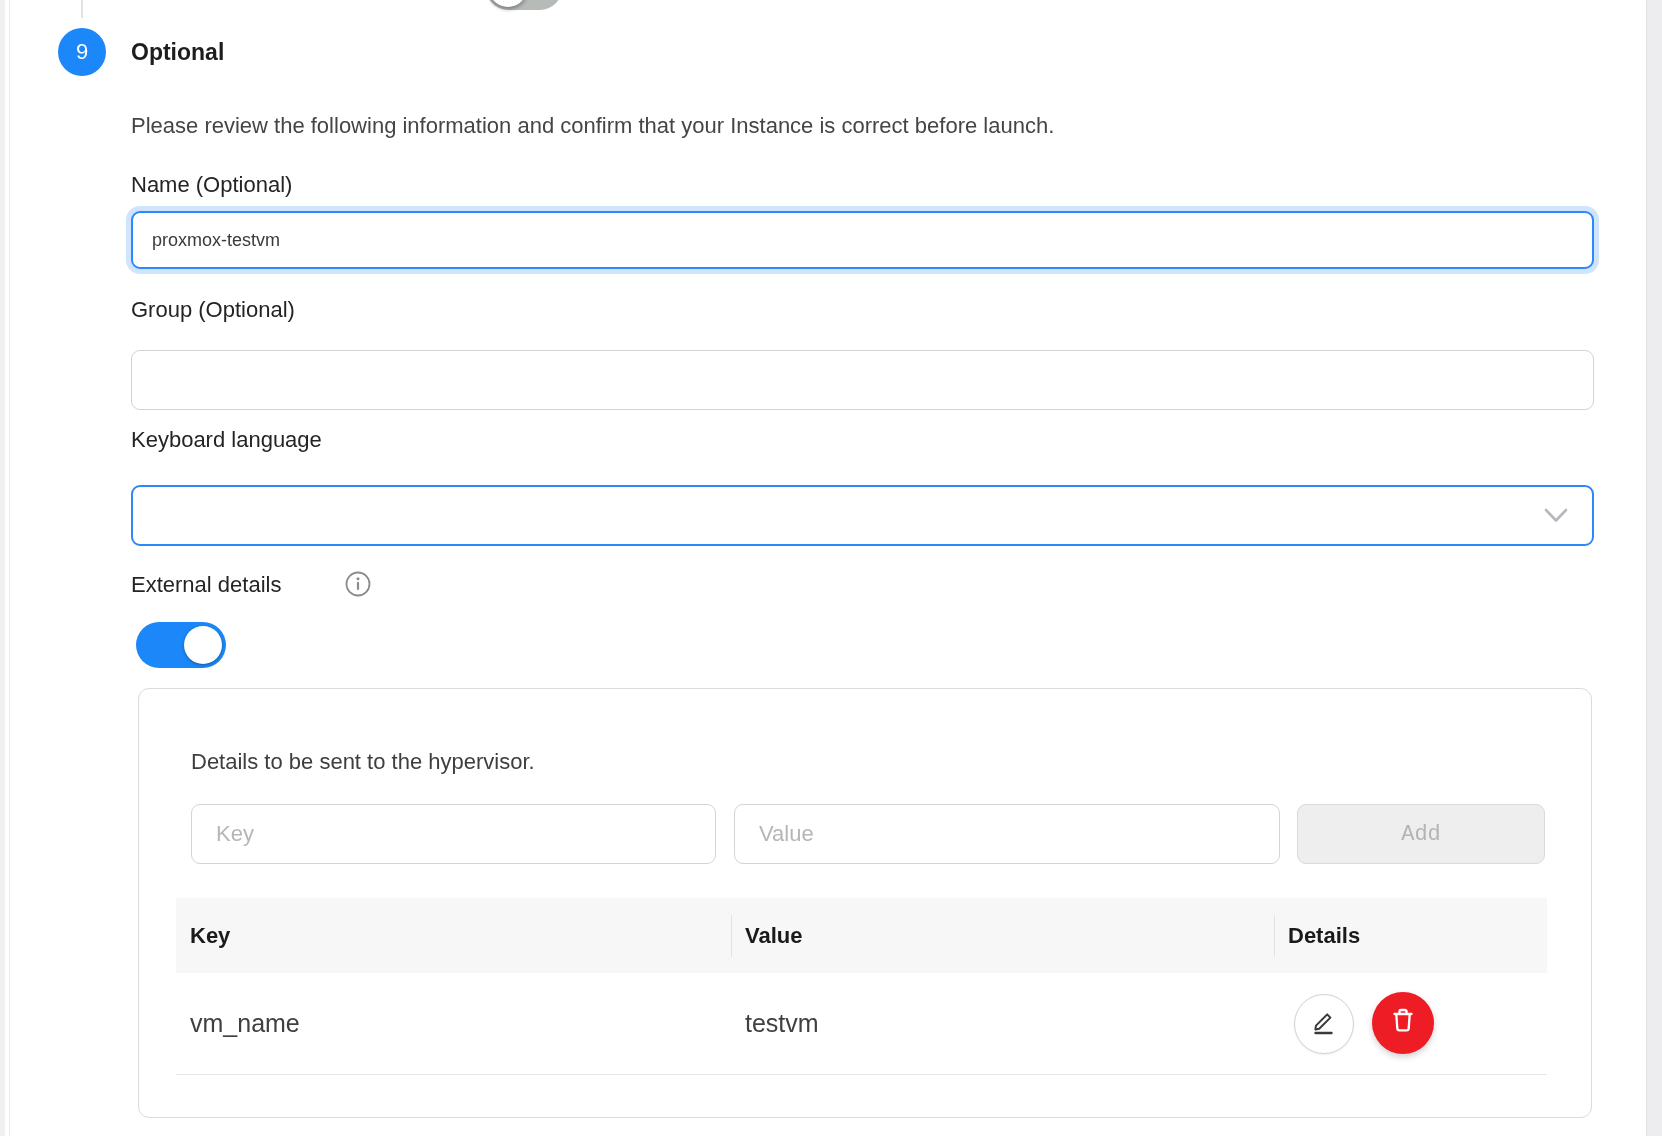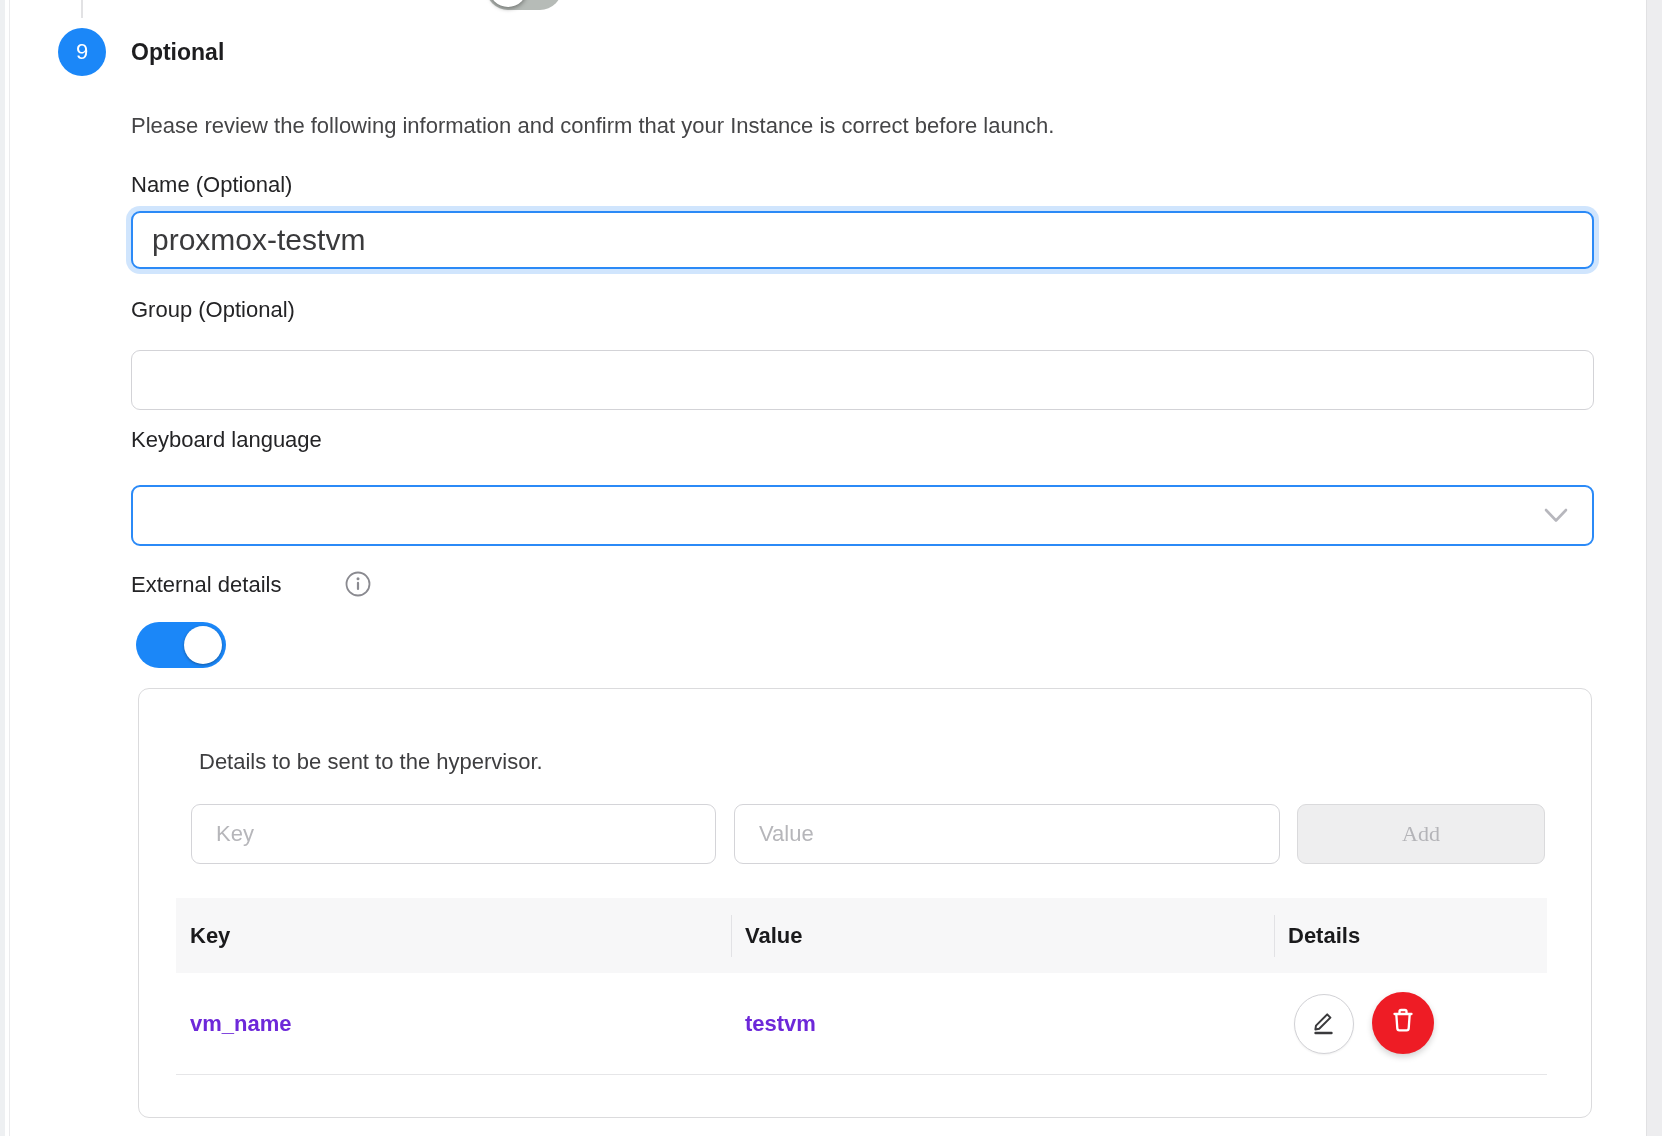--- a/index.html
+++ b/index.html
@@ -22,51 +22,51 @@
   
   .connector{left:81px;top:0;width:2px;height:18px;background:#e2e2e4;}
   .badge{left:58px;top:28px;width:48px;height:48px;border-radius:50%;background:#1b87f8;color:#fff;
     display:flex;align-items:center;justify-content:center;font-size:22px;font-weight:500;}
   .step-title{left:131px;top:39px;font-size:23px;font-weight:700;color:#1d1d1f;}
 
   .desc{left:131px;top:113px;font-size:22px;color:#454547;}
   .label{left:131px;font-size:22px;color:#242426;}
 
   .field{left:131px;width:1463px;height:58px;border:1px solid #d3d3d7;border-radius:9px;background:#fff;
-    font-family:inherit;font-size:30px;color:#3a3a3c;padding:0 0 0 19px;outline:none;}
+    font-family:inherit;font-size:18px;color:#3a3a3c;padding:0 0 0 19px;outline:none;}
   .field::placeholder{color:#b6b6ba;}
   .field.focused{border:2px solid #2b8af7;box-shadow:0 0 0 5px rgba(43,138,247,.22);}
   .select-box{left:131px;top:485px;width:1463px;height:61px;border:2px solid #2b8af7;border-radius:9px;background:#fff;cursor:pointer;}
   .chevron{position:absolute;right:24px;top:21px;}
 
   .info-icon{left:345px;top:571px;width:26px;height:26px;cursor:pointer;}
 
   .switch{left:136px;top:622px;width:90px;height:46px;border-radius:23px;background:#1b87f8;cursor:pointer;}
   .switch-knob{position:absolute;right:4px;top:4px;width:38px;height:38px;border-radius:50%;background:#fff;
     box-shadow:0 1px 3px rgba(0,0,0,.35);}
 
   
   .card{left:138px;top:688px;width:1454px;height:430px;border:1px solid #dbdbdd;border-radius:11px;background:#fff;}
-  .card-desc{left:52px;top:60px;font-size:22px;color:#3e3e40;margin-left:8px;}
+  .card-desc{left:52px;top:60px;font-size:22px;color:#3e3e40;}
   .kv-input{position:absolute;top:115px;height:60px;border:1px solid #d4d4d8;border-radius:9px;background:#fff;
     font-family:inherit;font-size:22px;color:#3a3a3c;padding:0 0 0 24px;outline:none;box-sizing:border-box;}
   .kv-input::placeholder{color:#b6b6ba;}
   .key-in{left:52px;width:525px;}
   .val-in{left:595px;width:546px;}
   .add-btn{left:1158px;top:115px;width:248px;height:60px;background:#eeeeef;border:1px solid #dadadc;border-radius:9px;
-    font-family:Liberation Serif, serif;font-size:22px;color:#b4b4b8;display:flex;align-items:center;justify-content:center;cursor:default;}
+    font-family:Liberation Mono, monospace;font-size:22px;color:#b4b4b8;display:flex;align-items:center;justify-content:center;cursor:default;}
 
   .table{left:37px;top:209px;width:1371px;}
   .thead{display:flex;height:75px;background:#f7f7f8;position:relative;align-items:center;}
   .th{font-size:22px;font-weight:700;color:#1a1a1c;padding-left:14px;box-sizing:border-box;}
   .col1{width:555px;}.col2{width:543px;}.col3{width:273px;}
   .vsep{position:absolute;top:17px;width:1px;height:42px;background:#e2e2e5;}
   .vsep.s1{left:555px;}.vsep.s2{left:1098px;}
   .trow{display:flex;height:101px;border-bottom:1px solid #e6e6e8;align-items:center;position:relative;}
-  .td{font-size:22px;color:#6d28d9;padding-left:14px;box-sizing:border-box;font-weight:bold;}
+  .td{font-size:25px;color:#404040;padding-left:14px;box-sizing:border-box;}
   .actions-cell{position:relative;height:101px;}
   .edit-btn{position:absolute;left:20px;top:21px;width:58px;height:58px;border-radius:50%;background:#fff;
     border:1px solid #d2d2d6;display:flex;align-items:center;justify-content:center;cursor:pointer;
     box-shadow:0 1px 2px rgba(0,0,0,.06);}
   .del-btn{position:absolute;left:98px;top:19px;width:62px;height:62px;border-radius:50%;background:#ee1c25;
     display:flex;align-items:center;justify-content:center;cursor:pointer;box-shadow:0 3px 6px rgba(0,0,0,.18);}
 </style>
 </head>
 <body>
 

